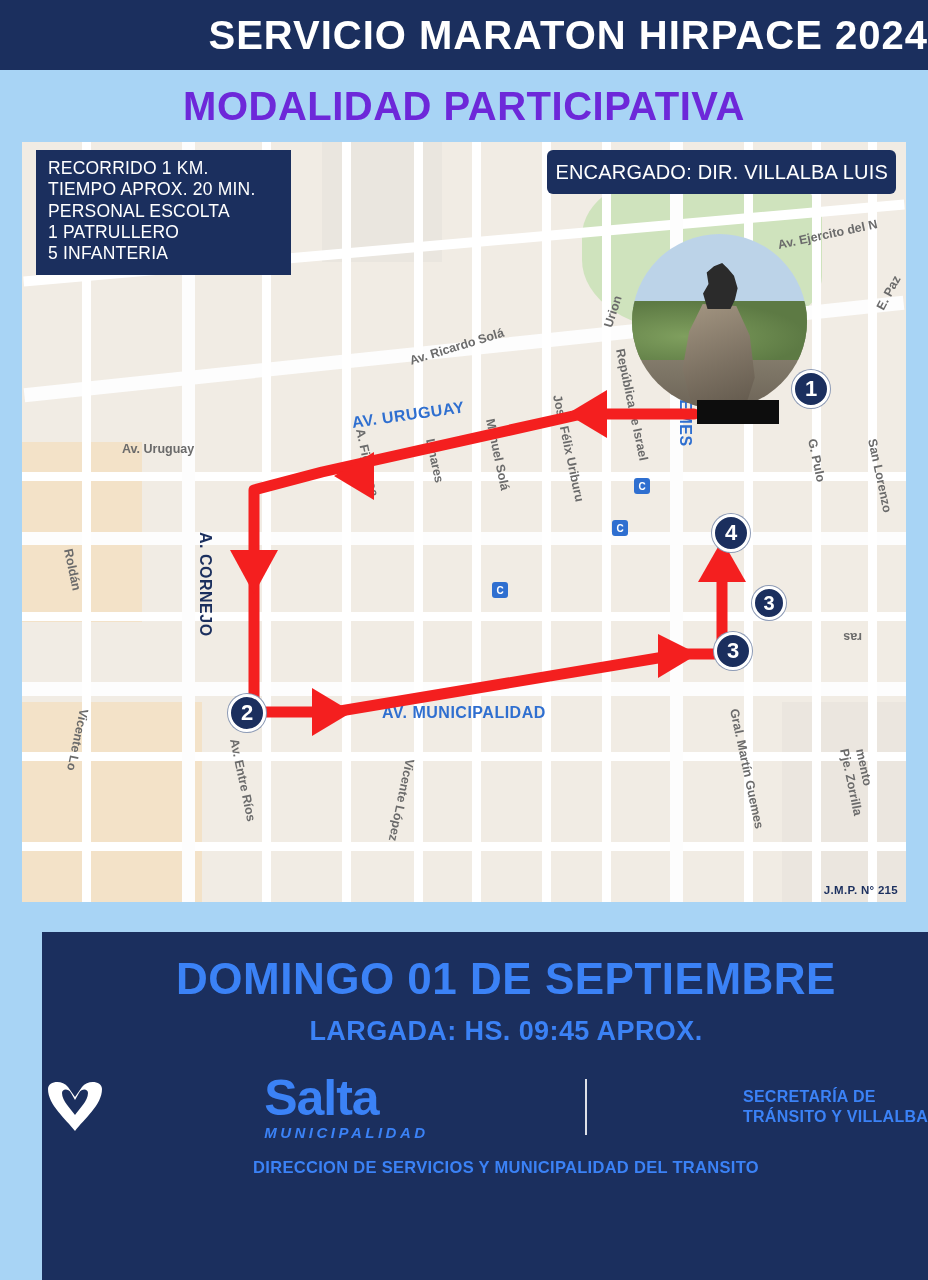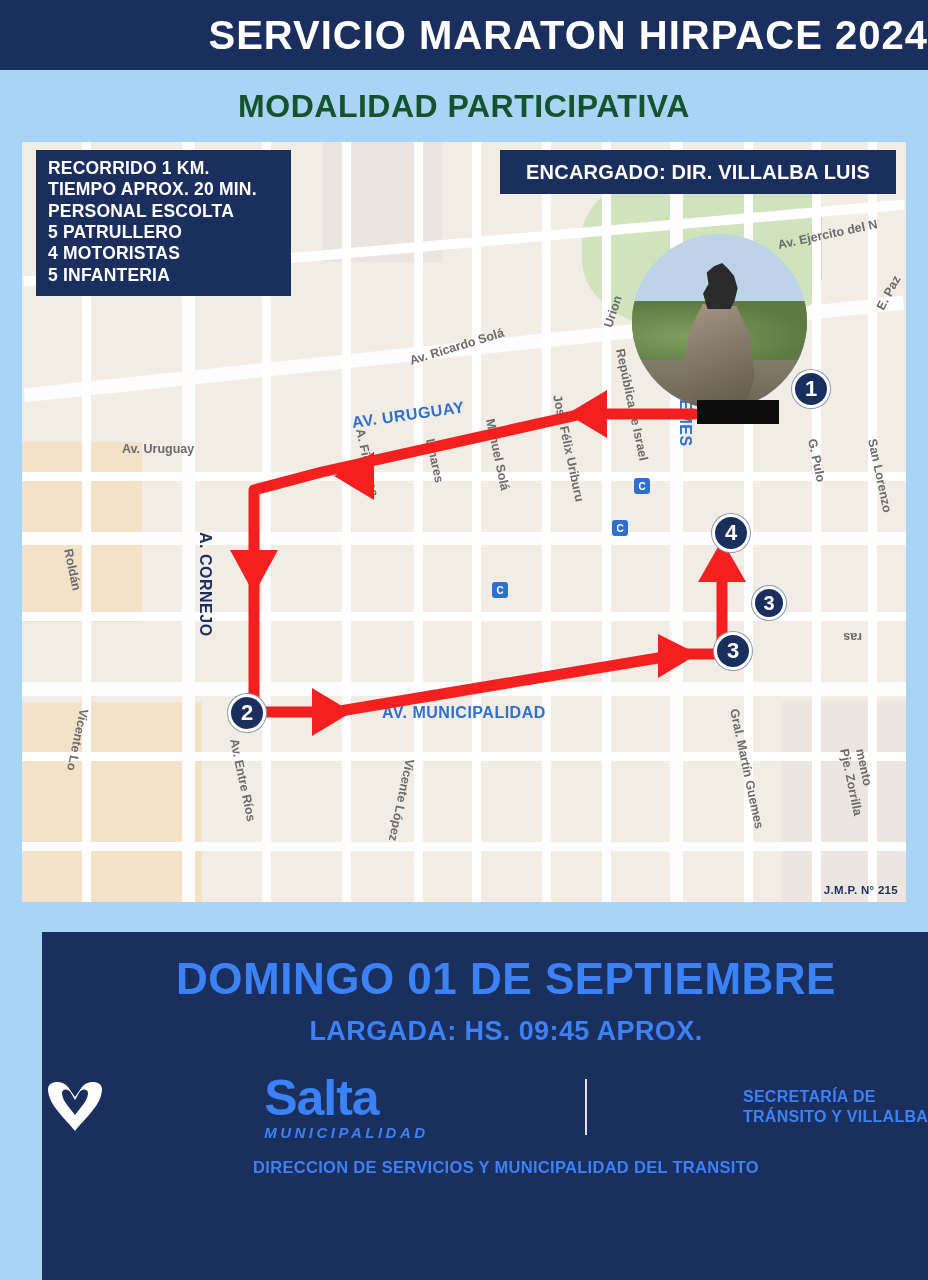--- a/index.html
+++ b/index.html
@@ -33,22 +33,22 @@
     white-space: nowrap;
   }
   .subtitle-band {
     height: 72px;
     background: #a8d4f5;
     display: flex;
     align-items: center;
     justify-content: center;
   }
   .subtitle-band .subtitle {
-    color: #14532d;
-    font-size: 32px;
+    color: #6d28d9;
+    font-size: 40px;
     font-weight: bold;
     letter-spacing: 0.5px;
     text-align: right;
   }
 
   
   .map-wrap {
     position: relative;
     margin: 0 22px;
     width: 884px;
@@ -85,28 +85,28 @@
   
   .route { position: absolute; inset: 0; }
 
   
   .info-box {
     position: absolute;
     background: #1b2f5e;
     color: #ffffff;
     padding: 8px 12px 10px 12px;
     font-size: 17.5px;
-    font-weight: bold;
+    font-weight: normal;
     line-height: 1.22;
     letter-spacing: 0.2px;
   }
   .info-box div { white-space: nowrap; }
   #info-left { left: 14px; top: 8px; width: 255px; }
   #info-ret  { left: 14px; top: 178px; width: 255px; }
-  #info-enc  { right: 10px; top: 8px; padding: 10px 26px; font-size: 20px; }
+  #info-enc  { right: 10px; top: 8px; padding: 10px 8px; font-size: 20px; border-radius: 6px; }
 
   
   .monument {
     position: absolute;
     left: 610px; top: 92px;
     width: 175px; height: 175px;
     border-radius: 50%;
     overflow: hidden;
     background: linear-gradient(#bcd3e8 0%, #bcd3e8 42%, #7d9a63 42%, #5c7a46 62%, #8a8372 62%, #6d6457 100%);
   }
@@ -311,22 +311,21 @@
       <span>3</span>
     </div>
     <div class="marker" style="left:690px;top:372px;">
       <span>4</span>
     </div>
 
     <div class="info-box" id="info-left">
       <div>RECORRIDO 1 KM.</div>
       <div>TIEMPO APROX. 20 MIN.</div>
       <div>PERSONAL ESCOLTA</div>
-      <div>5 PATRULLERO</div>
-      <div>4 MOTORISTAS</div>
+      <div>1 PATRULLERO</div>
       <div>5 INFANTERIA</div>
     </div>
 
 
     <div class="info-box" id="info-enc">
       <div>ENCARGADO: DIR. VILLALBA LUIS</div>
     </div>
 
     <div class="credit">J.M.P. N° 215</div>
   </div>

